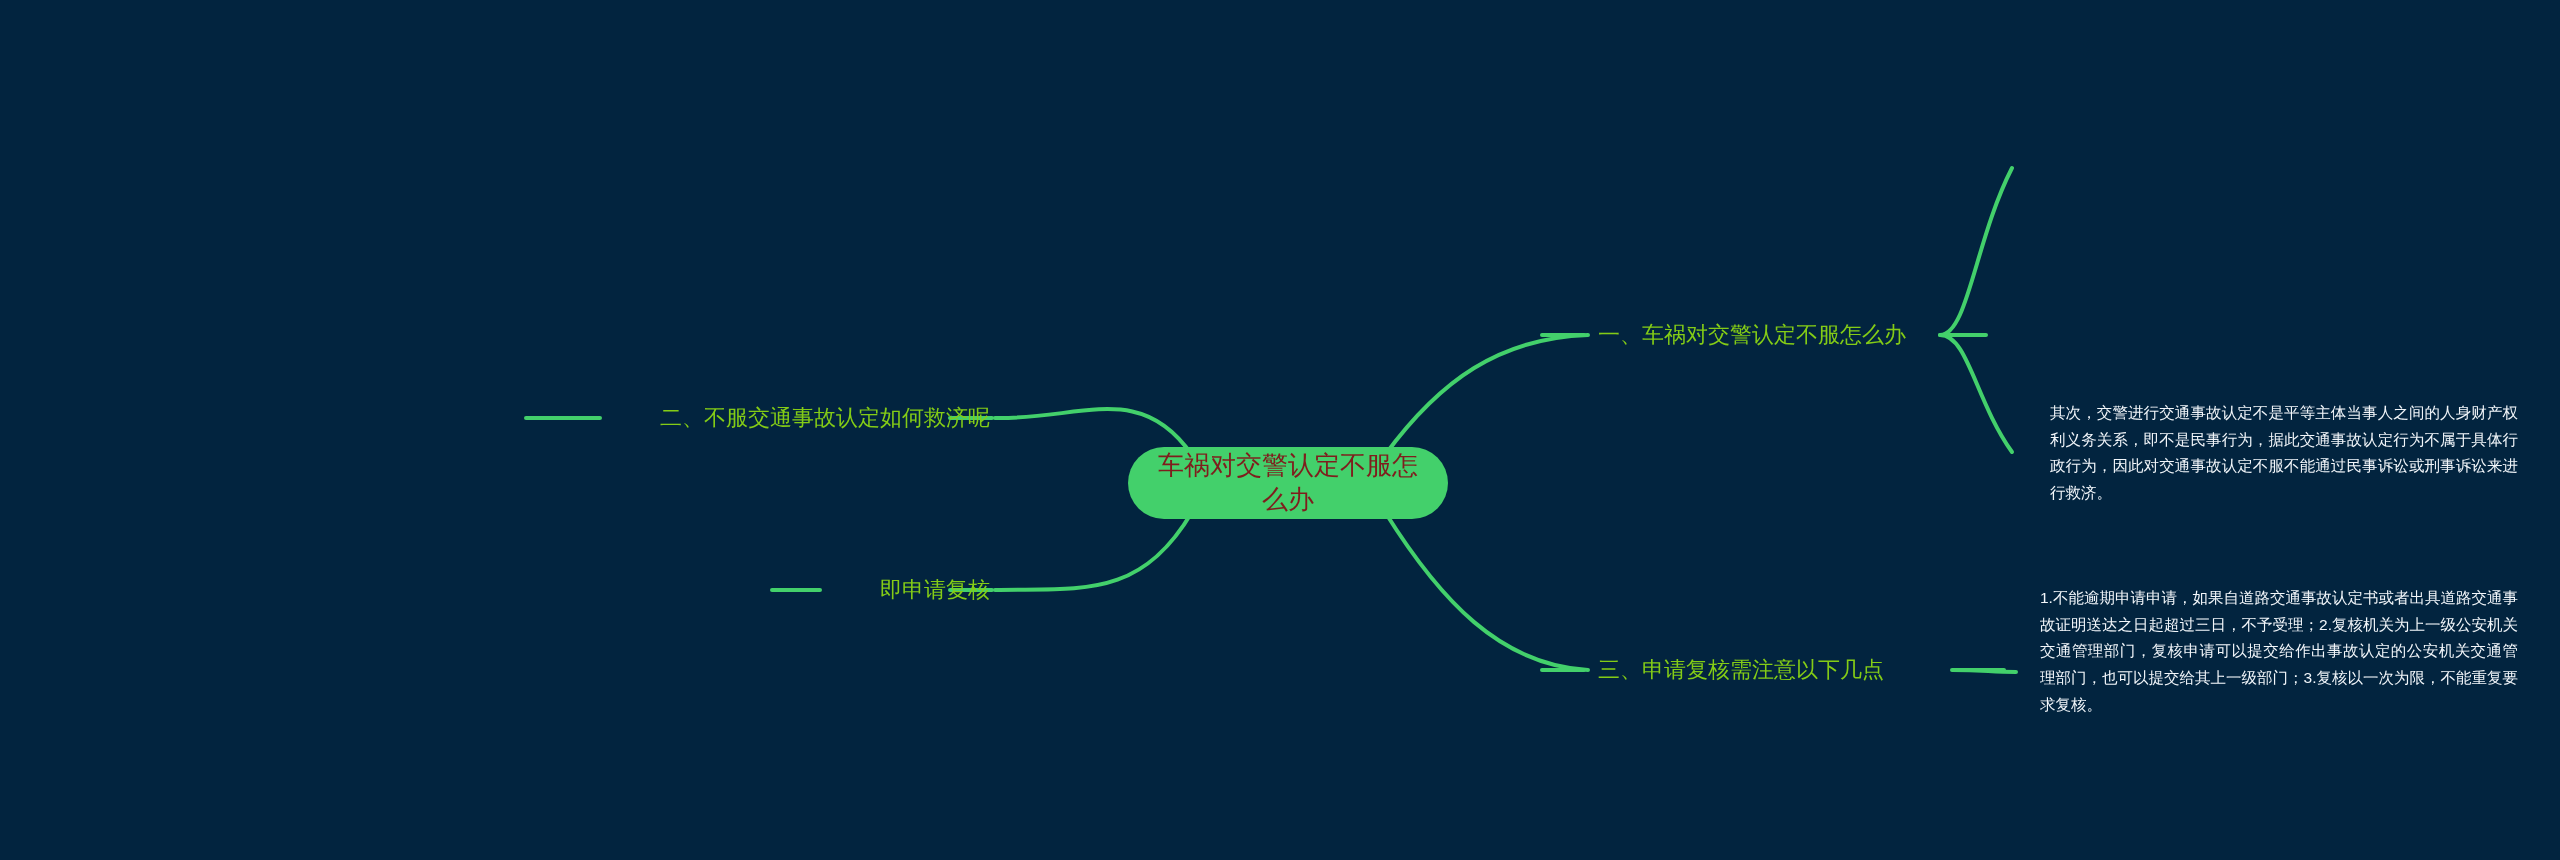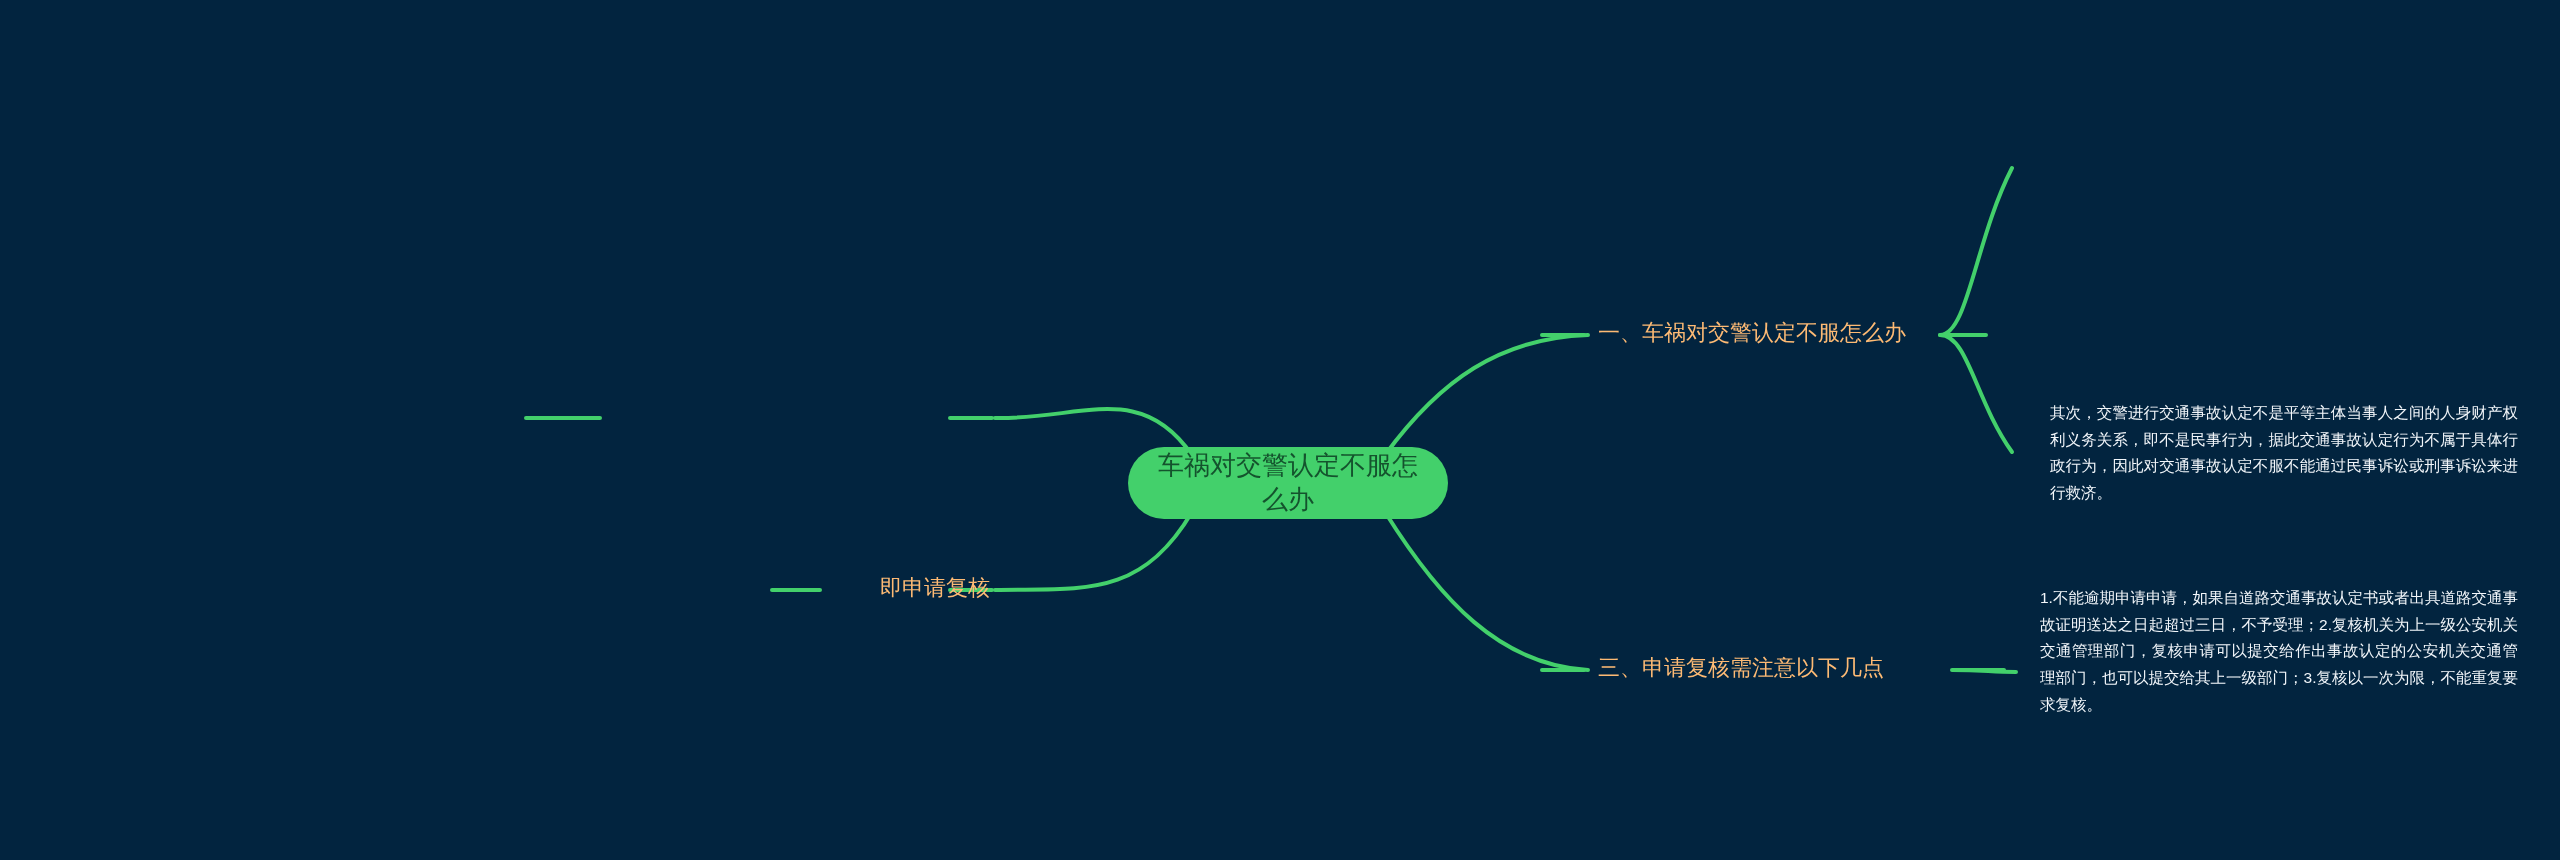--- a/index.html
+++ b/index.html
@@ -15,35 +15,34 @@
 
   
   .central-node{
     position:absolute;
     left:1128px;top:447px;
     width:320px;height:72px;
     background:#43d06b;
     border-radius:38px;
     display:flex;align-items:center;justify-content:center;
     text-align:center;
-    color:#14532d;
+    color:#7f1d1d;
     font-size:26px;
     line-height:1.30;
     padding:6px 20px;
     box-sizing:border-box;
   }
 
   
   .branch-label{
     position:absolute;
-    color:#fdba74;
+    color:#84cc16;
     font-size:22px;
     line-height:1.35;
     white-space:nowrap;
-    font-family:Liberation Mono, monospace;
   }
   .branch-label.left{text-align:right;}
 
   
   .leaf-text{
     position:absolute;
     color:#f2f6fa;
     font-size:15.5px;
     line-height:1.72;
     text-align:justify;
@@ -107,18 +106,19 @@
 
   <div class="branch-label" style="left:1598px;top:320px;">一、车祸对交警认定不服怎么办</div>
 
 
   <div class="leaf-text" style="left:2050px;top:400px;width:468px;">其次，交警进行交通事故认定不是平等主体当事人之间的人身财产权利义务关系，即不是民事行为，据此交通事故认定行为不属于具体行政行为，因此对交通事故认定不服不能通过民事诉讼或刑事诉讼来进行救济。</div>
 
   <div class="branch-label" style="left:1598px;top:655px;">三、申请复核需注意以下几点</div>
 
   <div class="leaf-text" style="left:2040px;top:585px;width:478px;">1.不能逾期申请申请，如果自道路交通事故认定书或者出具道路交通事故证明送达之日起超过三日，不予受理；2.复核机关为上一级公安机关交通管理部门，复核申请可以提交给作出事故认定的公安机关交通管理部门，也可以提交给其上一级部门；3.复核以一次为限，不能重复要求复核。</div>
 
+  <div class="branch-label left" style="right:1570px;top:403px;">二、不服交通事故认定如何救济呢</div>
 
 
   <div class="branch-label left" style="right:1570px;top:575px;">即申请复核</div>
 
 
 </div>
 
 </body></html>

